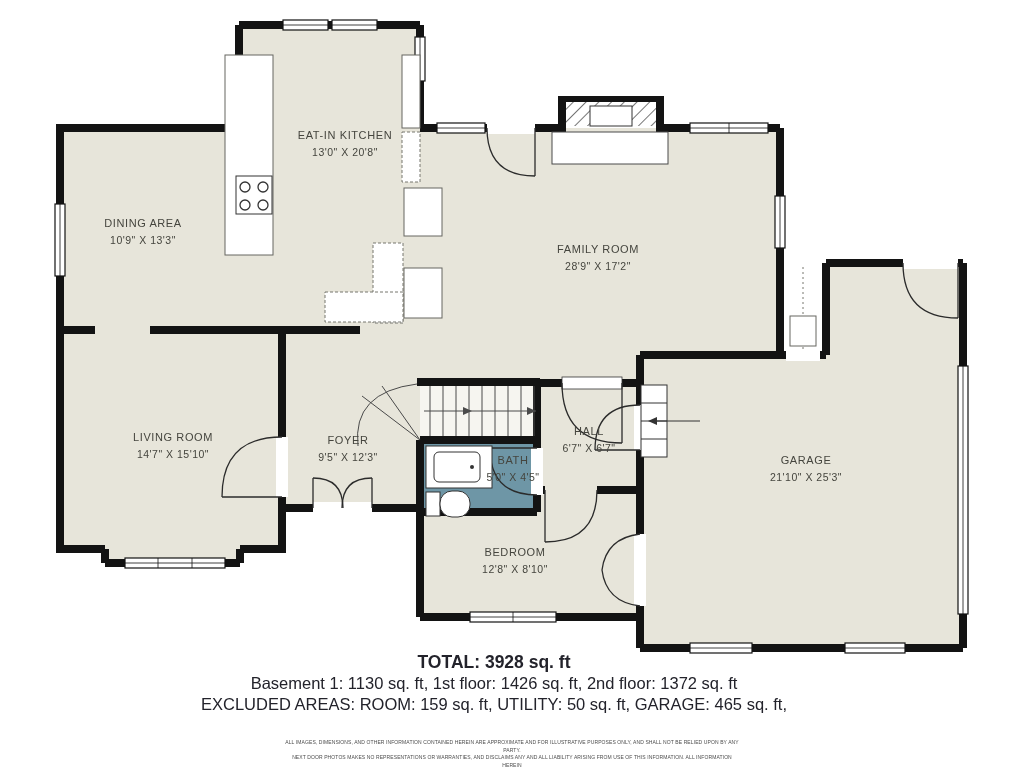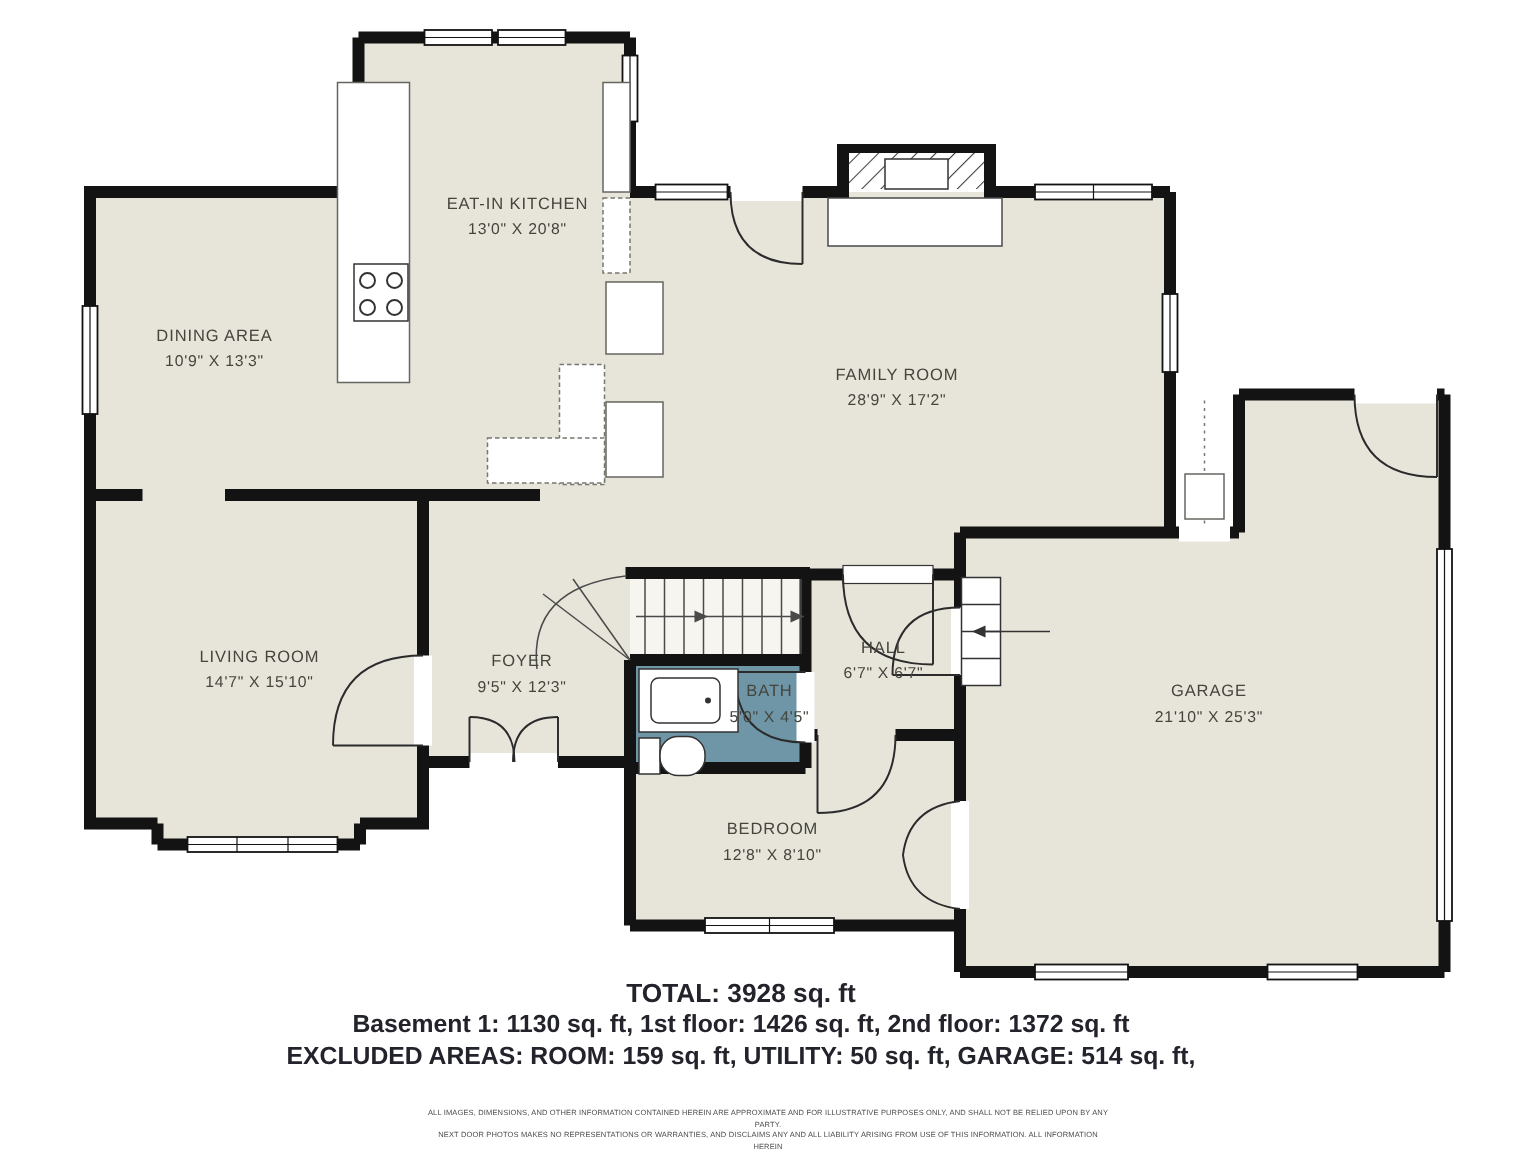--- a/index.html
+++ b/index.html
@@ -5,21 +5,21 @@
   html,body{margin:0;padding:0;background:#ffffff;}
   body{width:1024px;height:768px;position:relative;overflow:hidden;
        font-family:"Liberation Sans",sans-serif;}
   #plan{position:absolute;top:0;left:0;}
   .room-name{font-family:"Liberation Sans",sans-serif;font-size:11px;letter-spacing:.6px;
              fill:#45453e;text-anchor:middle;}
   .room-dims{font-family:"Liberation Sans",sans-serif;font-size:10.5px;letter-spacing:.5px;
              fill:#45453e;text-anchor:middle;}
   #summary{position:absolute;left:0;top:652px;width:988px;text-align:center;color:#23232b;}
   #summary .total{font-size:17.5px;font-weight:bold;line-height:21px;}
-  #summary .line{font-size:16.5px;line-height:21px;font-weight:bold;}
+  #summary .line{font-size:16.5px;line-height:21px;}
   #disclaimer{position:absolute;left:282px;top:739px;width:460px;text-align:center;
               font-size:5px;line-height:7.5px;color:#4c4c4c;letter-spacing:.1px;}
 </style>
 </head>
 <body>
 
 <svg id="plan" width="1024" height="660" viewBox="0 0 1024 660" xmlns="http://www.w3.org/2000/svg">
   <defs>
     <pattern id="hatch" width="9" height="9" patternUnits="userSpaceOnUse" patternTransform="rotate(45)">
       <line x1="0" y1="0" x2="0" y2="9" stroke="#3a3a3a" stroke-width="1.4"></line>
@@ -251,20 +251,20 @@
     <text class="room-name" x="515" y="556">BEDROOM</text>
     <text class="room-dims" x="515" y="573">12'8" X 8'10"</text>
     <text class="room-name" x="806" y="464">GARAGE</text>
     <text class="room-dims" x="806" y="481">21'10" X 25'3"</text>
   </g>
 </svg>
 
 <div id="summary">
   <div class="total">TOTAL: 3928 sq. ft</div>
   <div class="line">Basement 1: 1130 sq. ft, 1st floor: 1426 sq. ft, 2nd floor: 1372 sq. ft</div>
-  <div class="line">EXCLUDED AREAS: ROOM: 159 sq. ft, UTILITY: 50 sq. ft, GARAGE: 514 sq. ft,</div>
+  <div class="line">EXCLUDED AREAS: ROOM: 159 sq. ft, UTILITY: 50 sq. ft, GARAGE: 465 sq. ft,</div>
 </div>
 
 <div id="disclaimer">
   <div>ALL IMAGES, DIMENSIONS, AND OTHER INFORMATION CONTAINED HEREIN ARE APPROXIMATE AND FOR ILLUSTRATIVE PURPOSES ONLY, AND SHALL NOT BE RELIED UPON BY ANY PARTY.</div>
   <div>NEXT DOOR PHOTOS MAKES NO REPRESENTATIONS OR WARRANTIES, AND DISCLAIMS ANY AND ALL LIABILITY ARISING FROM USE OF THIS INFORMATION. ALL INFORMATION HEREIN</div>
 
 </div>
 
 </body></html>

